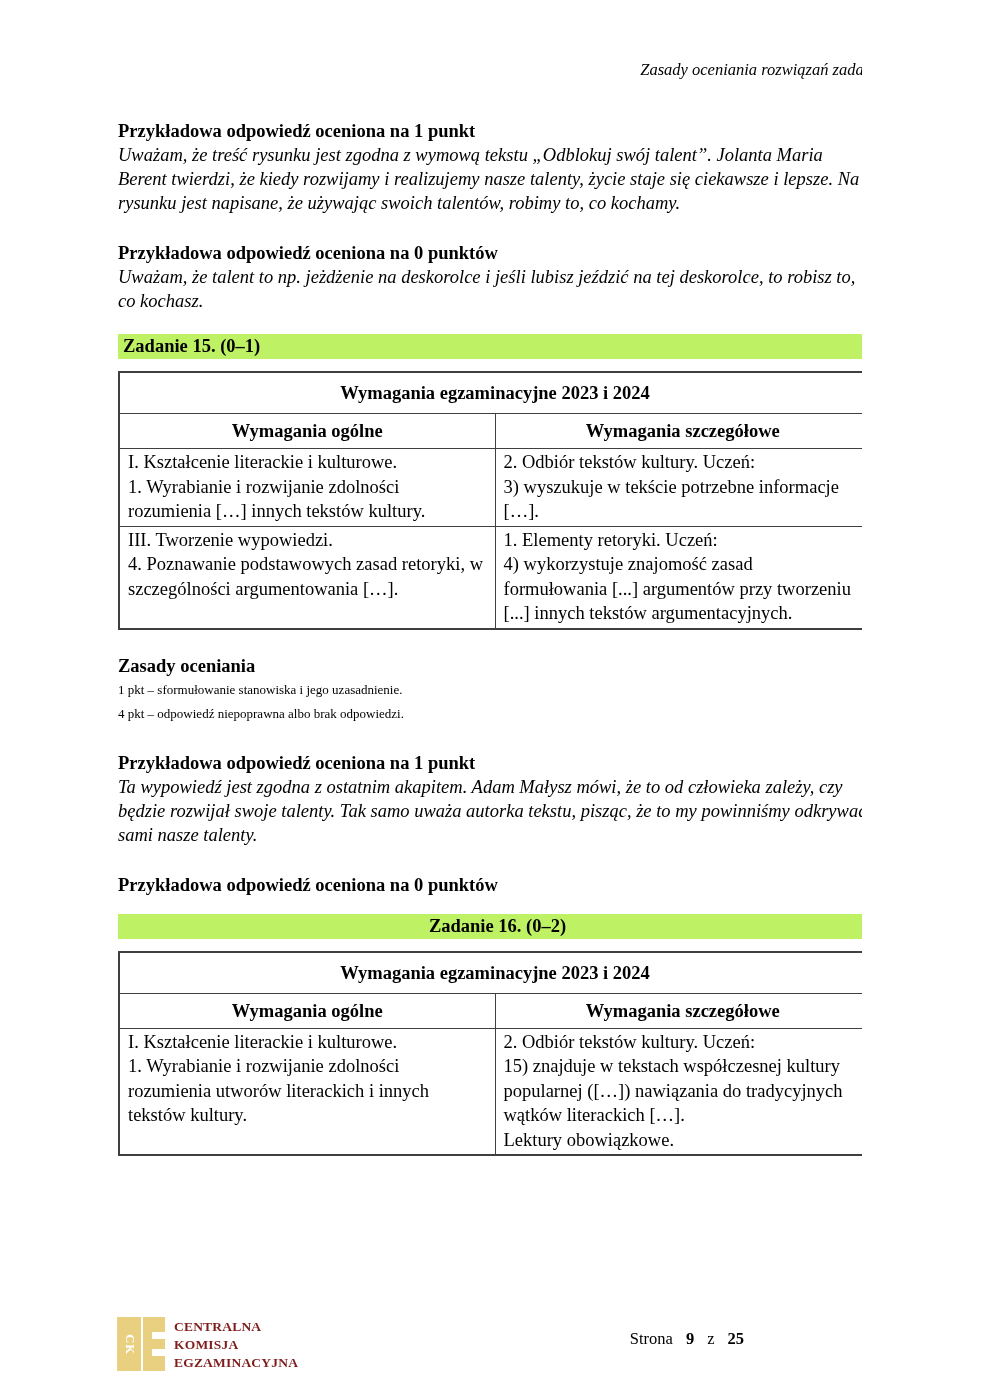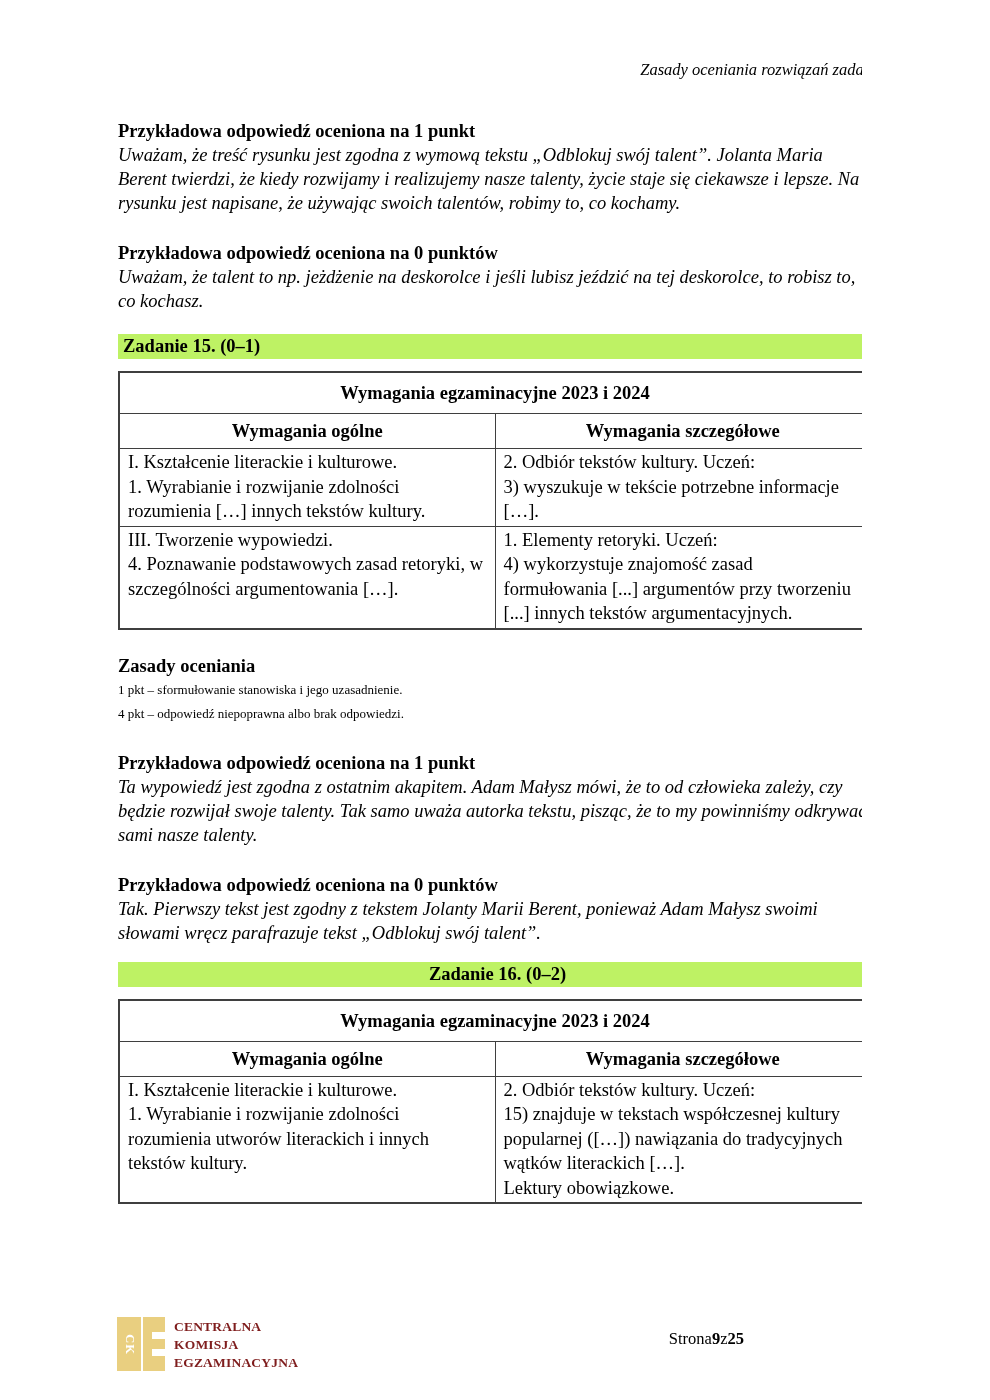--- a/index.html
+++ b/index.html
@@ -117,21 +117,21 @@
     font-weight:bold;
     font-size:13.5px;
     line-height:18px;
     letter-spacing:0.2px;
     color:#7f1d1d;
     padding-top:1px;
   }
   .page-num {
     position:absolute; right:118px; top:1329px;
     font-size:16.5px; line-height:20px;
-    display:flex; gap:0;
+    display:flex; gap:13px;
   }
   .page-num .b { font-weight:bold; }
 </style>
 </head>
 <body>
 
 <div class="page">
   <div class="content">
 
     <div class="doc-header">Zasady oceniania rozwiązań zadań</div>
@@ -169,21 +169,20 @@
       </table>
 
     <div class="h-bold scoring-h">Zasady oceniania</div>
     <div class="rule-line">1 pkt – sformułowanie stanowiska i jego uzasadnienie.</div>
     <div class="rule-line">4 pkt – odpowiedź niepoprawna albo brak odpowiedzi.</div>
 
     <div class="h-bold mt-s3">Przykładowa odpowiedź oceniona na 1 punkt</div>
     <div class="body-italic">Ta wypowiedź jest zgodna z ostatnim akapitem. Adam Małysz mówi, że to od człowieka zależy, czy będzie rozwijał swoje talenty. Tak samo uważa autorka tekstu, pisząc, że to my powinniśmy odkrywać sami nasze talenty.</div>
 
     <div class="h-bold mt-s4">Przykładowa odpowiedź oceniona na 0 punktów</div>
-    <div class="body-italic">Tak. Pierwszy tekst jest zgodny z tekstem Jolanty Marii Berent, ponieważ Adam Małysz swoimi słowami wręcz parafrazuje tekst „Odblokuj swój talent”.</div>
 
     <div class="task-bar bar-2">Zadanie 16. (0–2)</div>
 
     <table class="req-table">
       <tbody>
           <tr>
         <th class="tbl-title" colspan="2">Wymagania egzaminacyjne 2023 i 2024</th>
       </tr>
       <tr>
         <th class="tbl-colhead">Wymagania ogólne</th>

